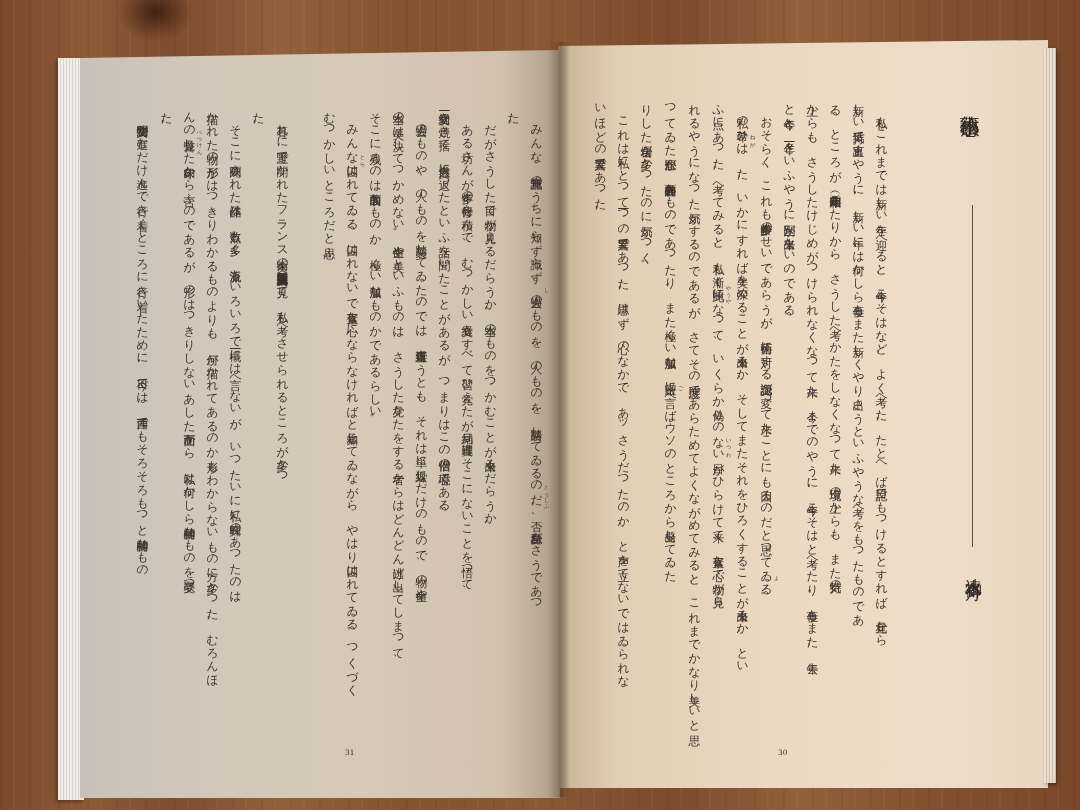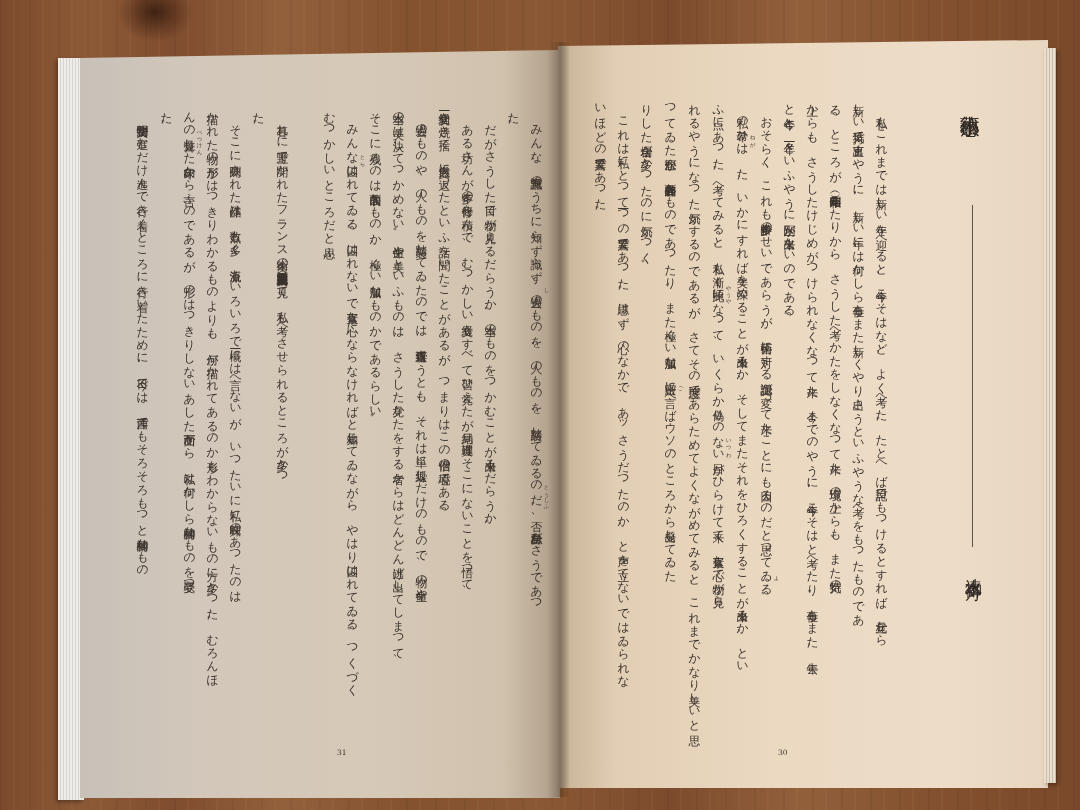--- a/index.html
+++ b/index.html
@@ -109,14 +109,14 @@
   <div class="col" style="left:213px; top:104px">描かれた物の形がはつきりわかるものよりも、何が描かれてあるのか形もわからないものゝ方に多かつた。むろんほ</div>
   <div class="col" style="left:190px; top:104px">んの瞥見した印象から言ふのであるが、形のはつきりしないあゝした画面から、私は何かしら精神的なものを受取つ</div>
   <div class="col" style="left:167px; top:104px">た。</div>
   <div class="col ind" style="left:143px; top:104px">物質文明が進むだけ進んで行き着くところに行き着いたために、今日では、西洋でもそろそろもつと精神的なもの</div>
 
   <div class="ruby" style="left:544px; top:284px">し</div>
   <div class="ruby" style="left:544px; top:481px">とうしふ</div>
   <div class="ruby" style="left:360px; top:151px">とら</div>
   <div class="ruby" style="left:197px; top:127px">べつけん</div>
 
-  <div class="pnum" style="left:337px; top:748px">31</div>
+  <div class="pnum" style="left:345px; top:748px">31</div>
 </div>
 
 </body></html>

